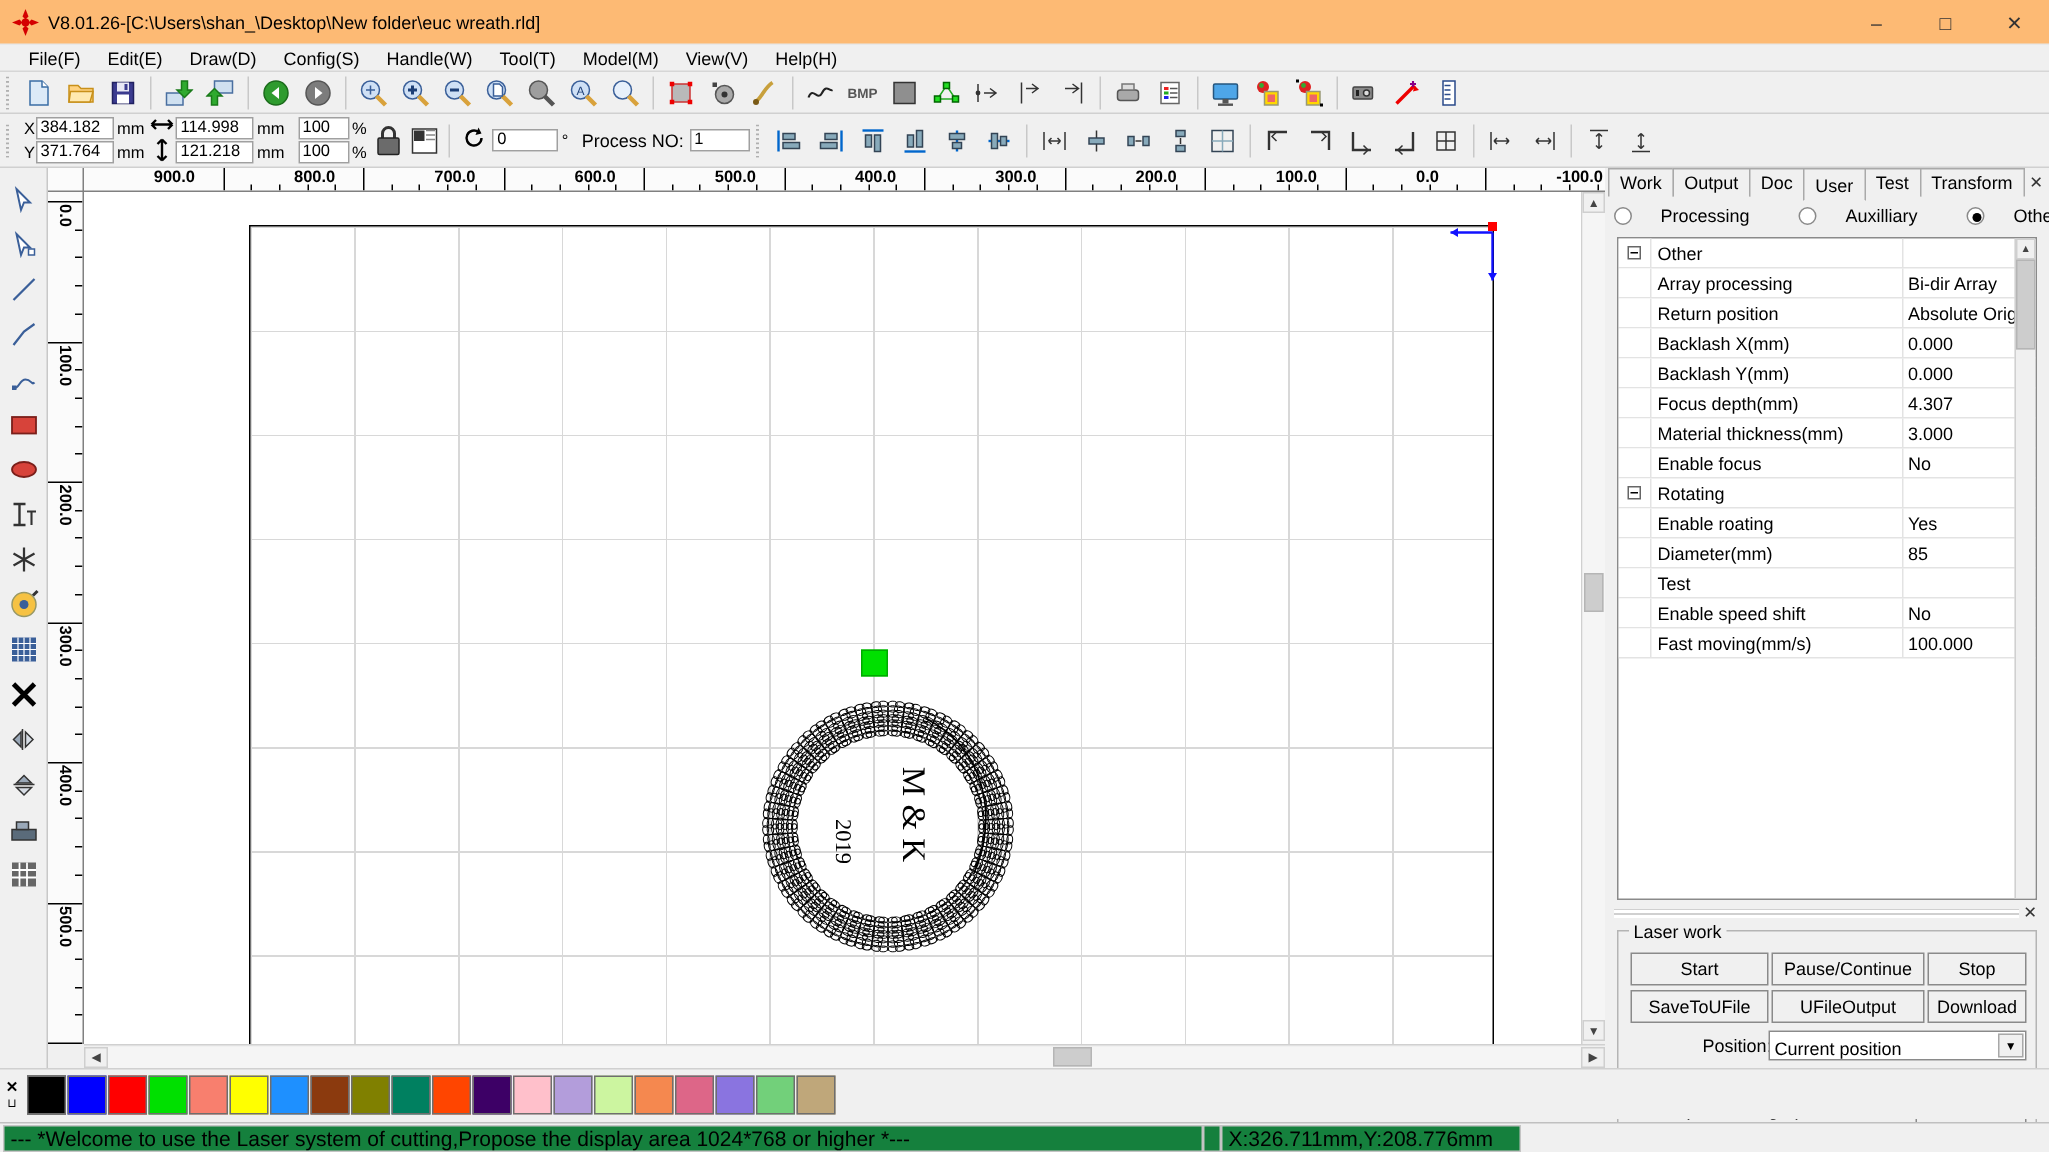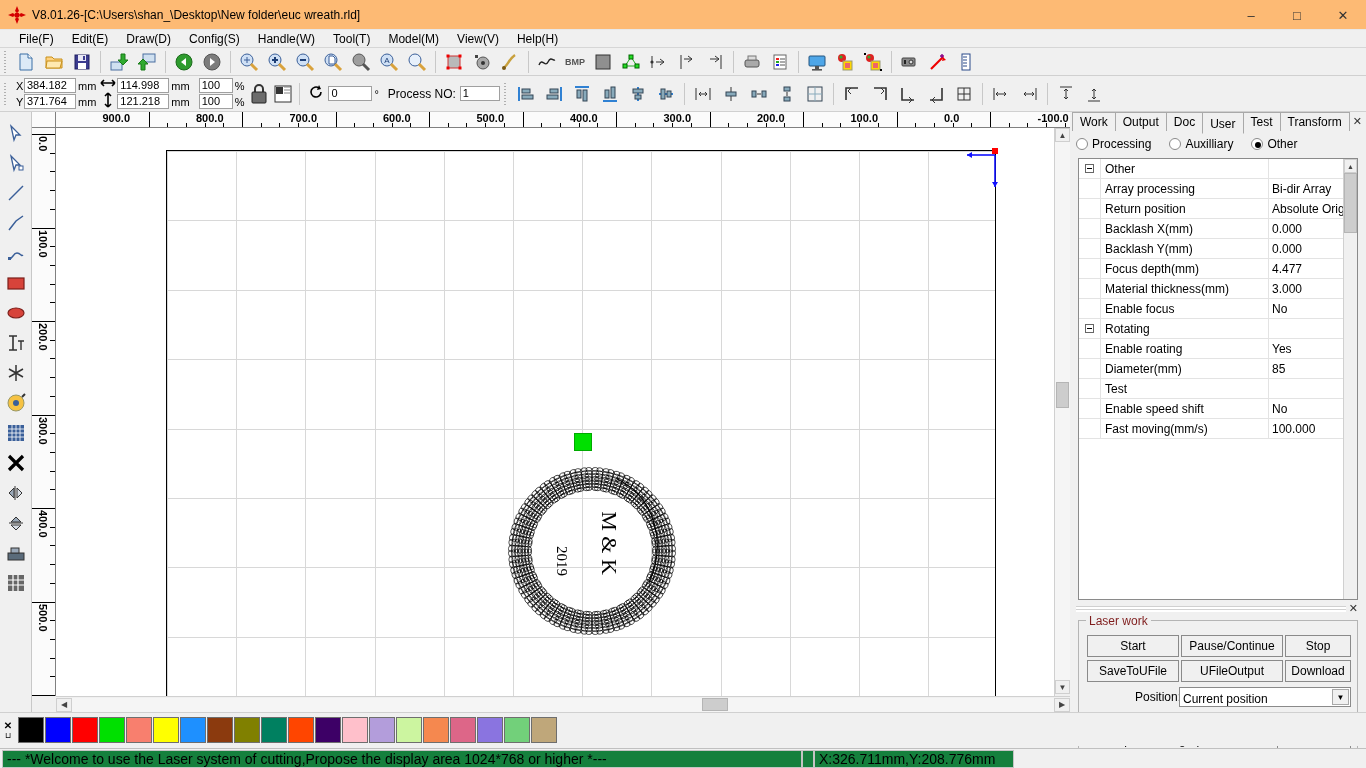--- a/index.html
+++ b/index.html
@@ -109,21 +109,21 @@
   .sb-thumb-v { position:absolute; left:1px; top:240px; width:13px; height:26px; background:#cdcdcd; border:1px solid #b5b5b5;}
 
   
   .rightpanel { position:absolute; left:1070px; top:112px; width:296px; height:600px; background:#f0f0f0; }
   .tabstrip { display:flex; align-items:flex-start; height:22px; padding-left:2px; position:relative; }
   .tab { padding: 2px 7px 3px 7px; font-size:12px; background:#f0f0f0; border:1px solid #a9a9a9;
          border-bottom:none; margin-right:-1px; color:#000; height:19px; line-height:14px; }
   .tab.active { background:#f0f0f0; height:22px; line-height:16px; font-weight:normal;
                 border-bottom:1px solid #f0f0f0; position:relative; z-index:2; padding-top:3px;}
   .tabclose { position:absolute; right:4px; top:3px; font-size:11px; color:#333; }
-  .radio-row { display:flex; align-items:center; height:20px; padding-left:6px; gap:4px;}
+  .radio-row { display:flex; align-items:center; height:20px; padding-left:6px; gap:19px;}
   .radio { width:12px; height:12px; border-radius:50%; border:1px solid #8a8a8a; background:#fff;
            position:relative; flex:none;}
   .radio.on::after { content:''; position:absolute; left:3px; top:3px; width:6px;height:6px;
                      border-radius:50%; background:#000; }
   .radio-label { font-size:12px; margin-right:14px; }
 
   .propgrid { position:absolute; left:8px; top:46px; width:280px; height:442px;
               border:1px solid #8a8a8a; background:#fff; overflow:hidden; }
   .pgrow { display:flex; height:20px; align-items:stretch; border-bottom:1px solid #e3e3e3; }
   .pg-exp { width:22px; display:flex; align-items:center; justify-content:center;
@@ -137,21 +137,21 @@
             color:#000; white-space:nowrap; overflow:hidden; flex:none;}
   .pg-scroll { position:absolute; right:0; top:0; width:14px; height:100%; background:#f0f0f0; border-left:1px solid #d0d0d0;}
   .pg-thumb { position:absolute; left:0; top:14px; width:13px; height:60px; background:#cdcdcd; border:1px solid #b5b5b5;}
 
   .panel-split { position:absolute; left:6px; top:492px; width:282px; height:10px;}
   .split-lines { width:270px; height:6px; margin-top:2px;
                  background-image: repeating-linear-gradient(to bottom,#d0d0d0 0 1px,#fff 1px 3px);}
   .split-x { position:absolute; right:0; top:-2px; font-size:11px; color:#333;}
 
   .groupbox { position:absolute; border:1px solid #b4b4b4; }
-  .gb-title { position:absolute; top:-7px; left:7px; background:#f0f0f0; padding:0 3px; font-size:12px; color:#7f1d1d;}
+  .gb-title { position:absolute; top:-7px; left:7px; background:#f0f0f0; padding:0 3px; font-size:12px; color:#000000;}
   .btn { border:1px solid #8a8a8a; background:#f0f0f0; font-size:12px; color:#000;
          display:flex; align-items:center; justify-content:center; }
   .combo { border:1px solid #8a8a8a; background:#fff; font-size:12px; display:flex;
            align-items:flex-end; position:relative; padding-left:3px; color:#000;}
   .combo-arrow { position:absolute; right:1px; top:1px; bottom:1px; width:17px; background:#f0f0f0;
                  border:1px solid #a8a8a8; display:flex;align-items:center;justify-content:center;font-size:8px;}
   .cb { width:12px; height:12px; border:1px solid #8a8a8a; background:#fff; position:relative; flex:none;}
   .cb.on::after { content:'✔'; position:absolute; left:0px; top:-3px; font-size:11px; color:#000;}
   .cb.dis { border-color:#bbb; background:#f4f4f4;}
   .cbrow { display:flex; align-items:center; gap:5px; font-size:12px; }
@@ -1736,21 +1736,21 @@
             <div class="pg-val">0.000</div>
           </div>
           <div class="pgrow">
             <div class="pg-exp"></div>
             <div class="pg-name">Backlash Y(mm)</div>
             <div class="pg-val">0.000</div>
           </div>
           <div class="pgrow">
             <div class="pg-exp"></div>
             <div class="pg-name">Focus depth(mm)</div>
-            <div class="pg-val">4.477</div>
+            <div class="pg-val">4.307</div>
           </div>
           <div class="pgrow">
             <div class="pg-exp"></div>
             <div class="pg-name">Material thickness(mm)</div>
             <div class="pg-val">3.000</div>
           </div>
           <div class="pgrow">
             <div class="pg-exp"></div>
             <div class="pg-name">Enable focus</div>
             <div class="pg-val">No</div>

